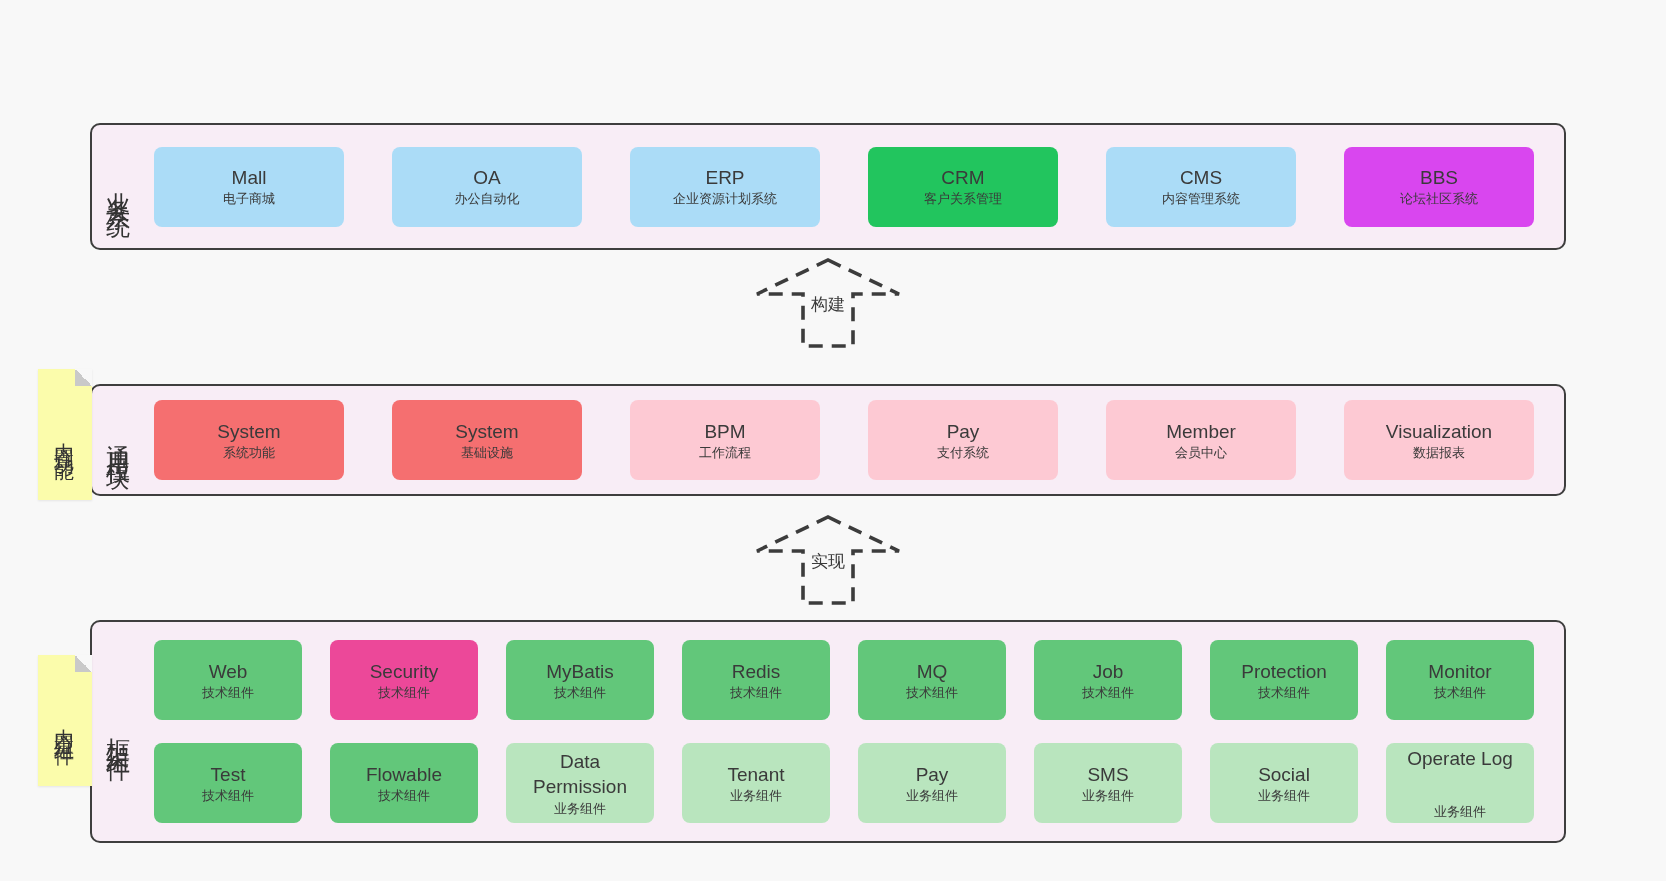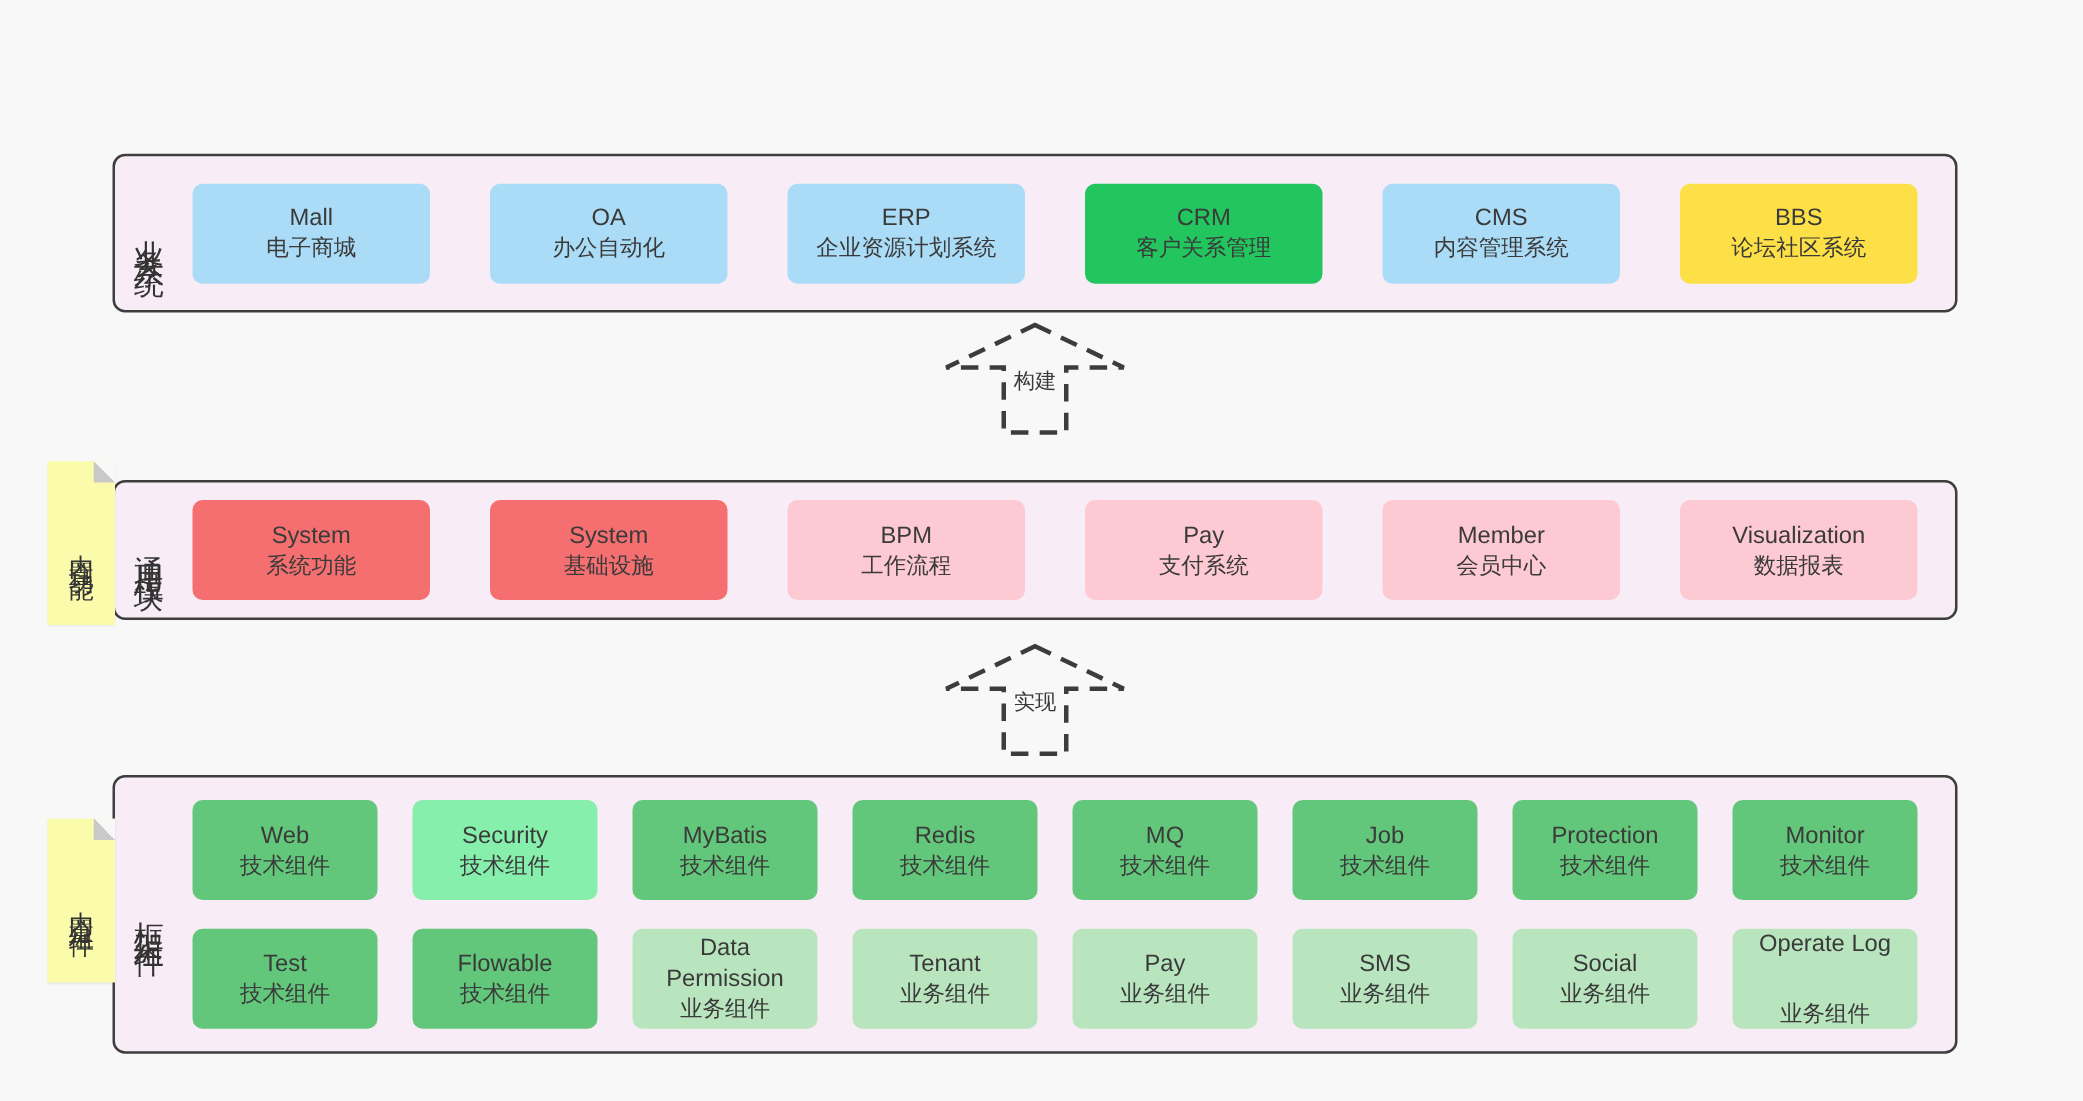--- a/index.html
+++ b/index.html
@@ -56,21 +56,21 @@
     height:80px;
     border-radius:8px;
     display:flex;flex-direction:column;align-items:center;justify-content:center;
     text-align:center;
     line-height:1.32;
     padding:4px 6px;
   }
   .box.wide{width:190px;}
   .box.narrow{width:148px;}
   .box-name{font-size:19px;}
-  .box-sub{font-size:18px;}
+  .box-sub{font-size:13px;}
 
   
   .arrow{
     position:absolute;
     width:150px;height:94px;
     left:753px;
   }
   #arrow-build{top:256px;}
   #arrow-implement{top:513px;}
   .arrow svg{position:absolute;inset:0;overflow:visible;}
@@ -127,21 +127,21 @@
             <div class="box-sub">企业资源计划系统</div>
           </div>
           <div class="box wide" style="background: #22c55e;">
             <div class="box-name">CRM</div>
             <div class="box-sub">客户关系管理</div>
           </div>
           <div class="box wide" style="background: rgb(171, 220, 247);">
             <div class="box-name">CMS</div>
             <div class="box-sub">内容管理系统</div>
           </div>
-          <div class="box wide" style="background: #fde047;">
+          <div class="box wide" style="background: #d946ef;">
             <div class="box-name">BBS</div>
             <div class="box-sub">论坛社区系统</div>
           </div>
         </div>
       </div>
   </section>
 
   <div class="arrow" id="arrow-build">
     <svg viewBox="0 0 150 94">
       <path d="M75 4 L146 38 L100 38 L100 90 L50 90 L50 38 L4 38 Z" fill="#f8f8f8" stroke="#3c3c3c" stroke-width="3.6" stroke-dasharray="14 9" stroke-linejoin="miter"></path>
@@ -189,21 +189,21 @@
   </div>
 
   <section class="layer" id="layer-components">
     <div class="layer-label">框架组件</div>
     <div class="layer-content">
         <div class="box-row">
           <div class="box narrow" style="background: rgb(98, 199, 122);">
             <div class="box-name">Web</div>
             <div class="box-sub">技术组件</div>
           </div>
-          <div class="box narrow" style="background: #86efac; text-align: center;">
+          <div class="box narrow" style="background: #ec4899; text-align: center;">
             <div class="box-name">Security</div>
             <div class="box-sub">技术组件</div>
           </div>
           <div class="box narrow" style="background: rgb(98, 199, 122);">
             <div class="box-name">MyBatis</div>
             <div class="box-sub">技术组件</div>
           </div>
           <div class="box narrow" style="background: rgb(98, 199, 122);">
             <div class="box-name">Redis</div>
             <div class="box-sub">技术组件</div>

